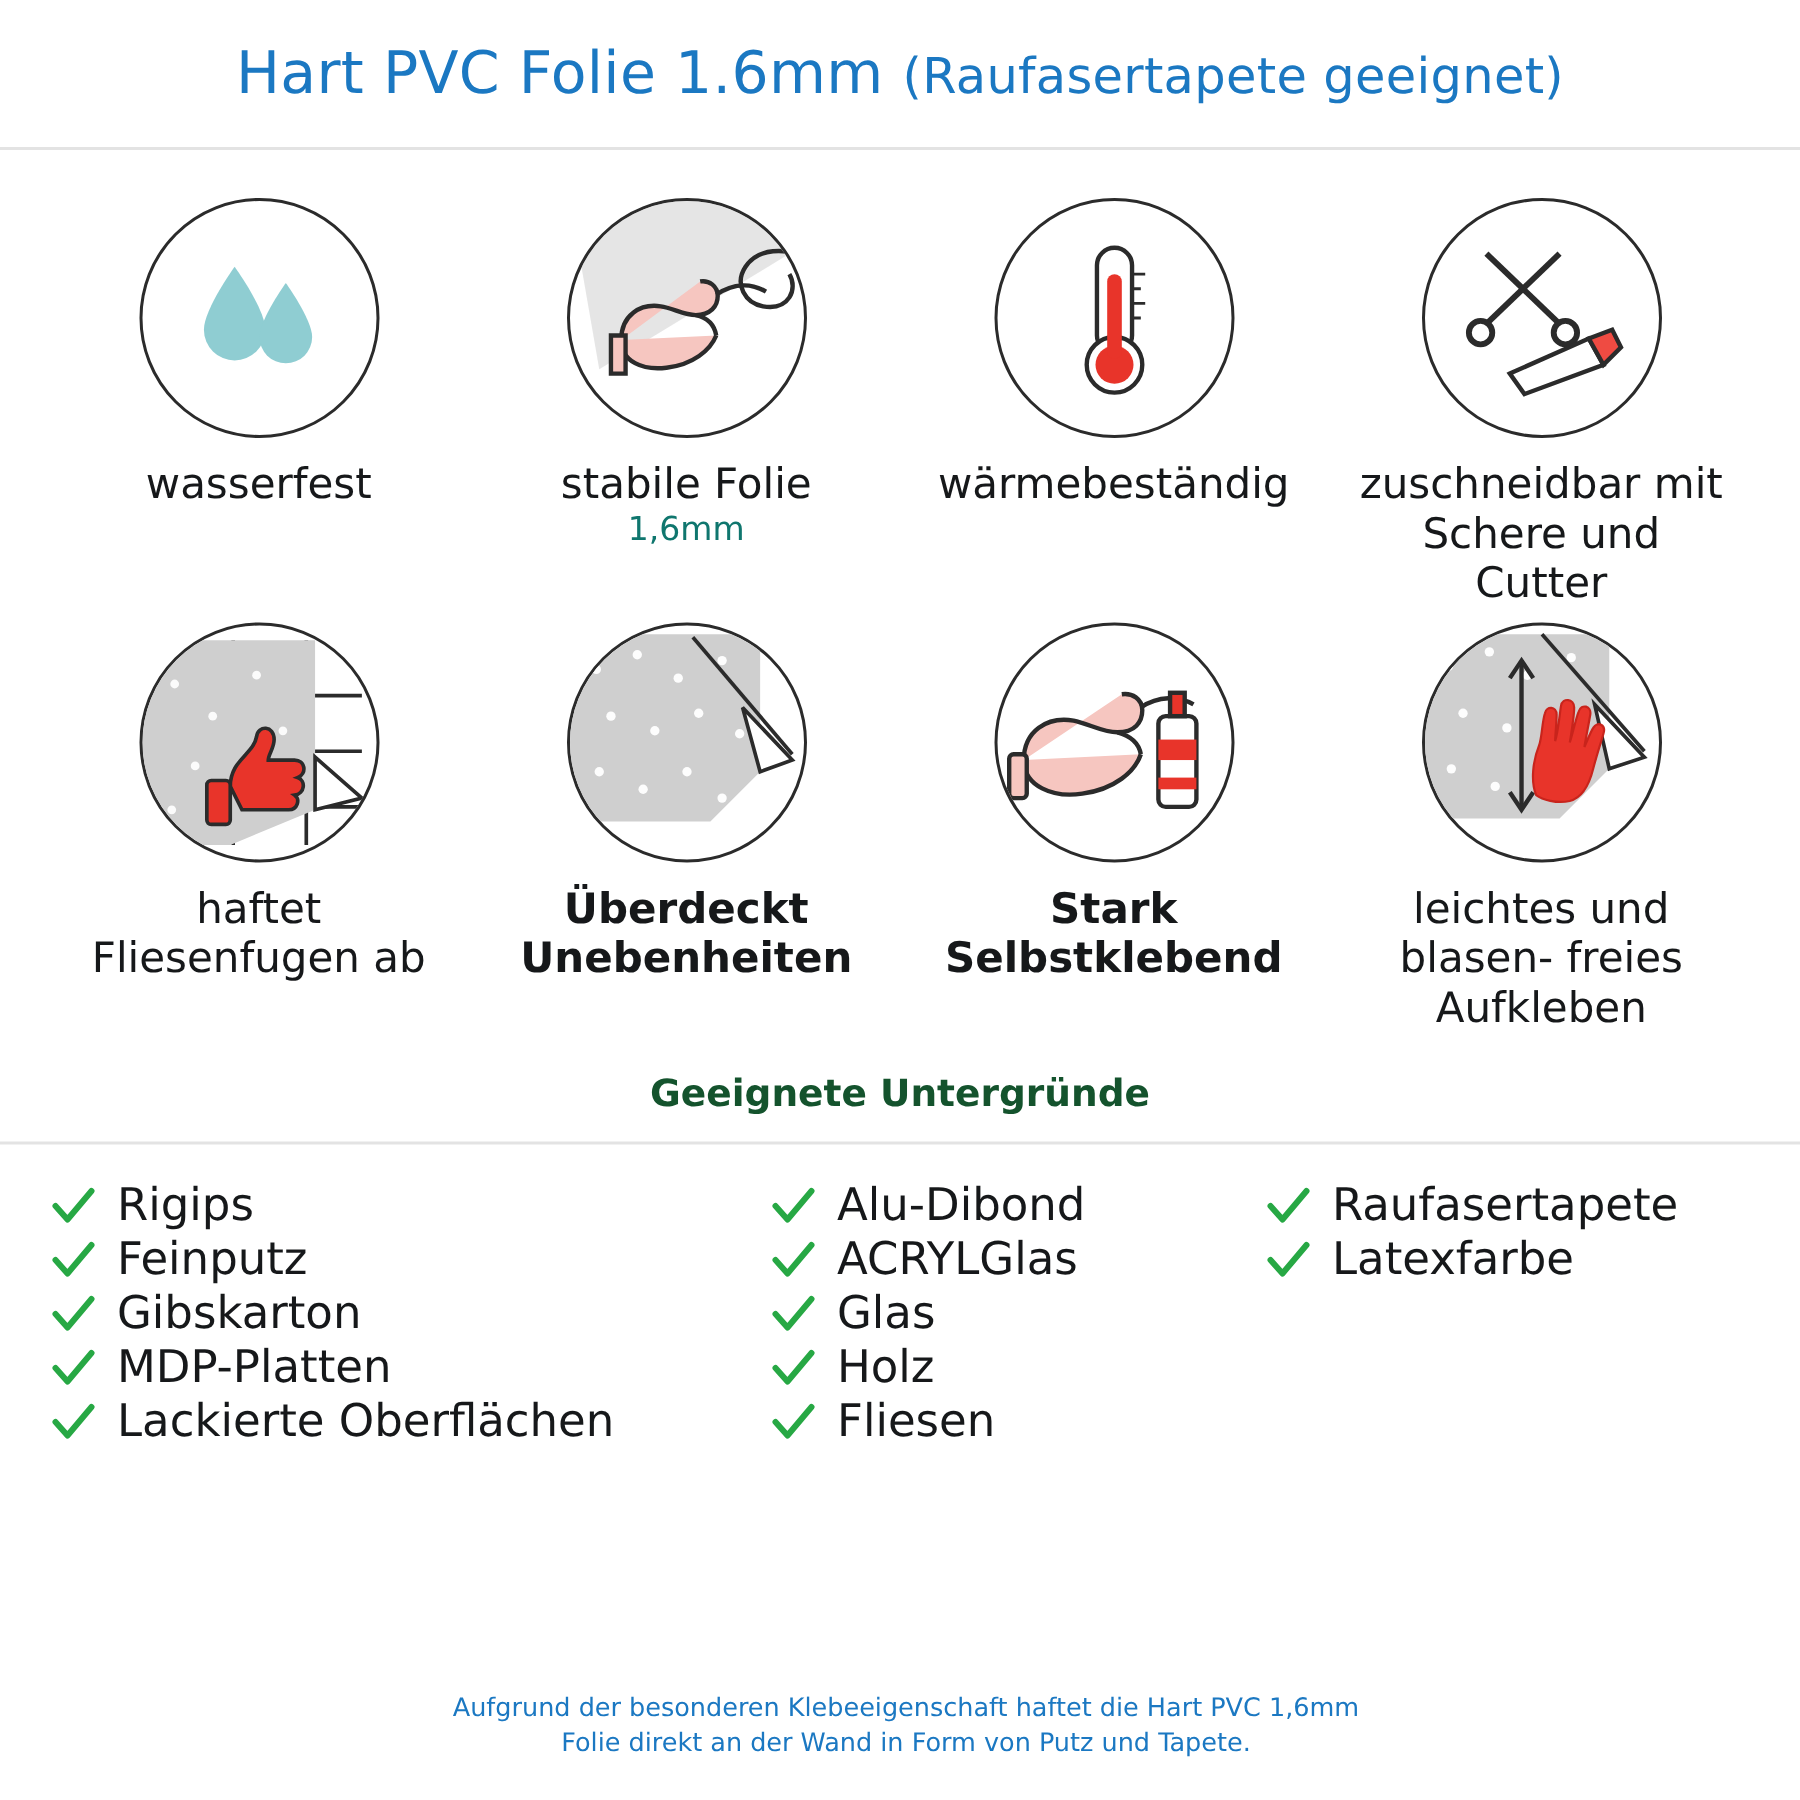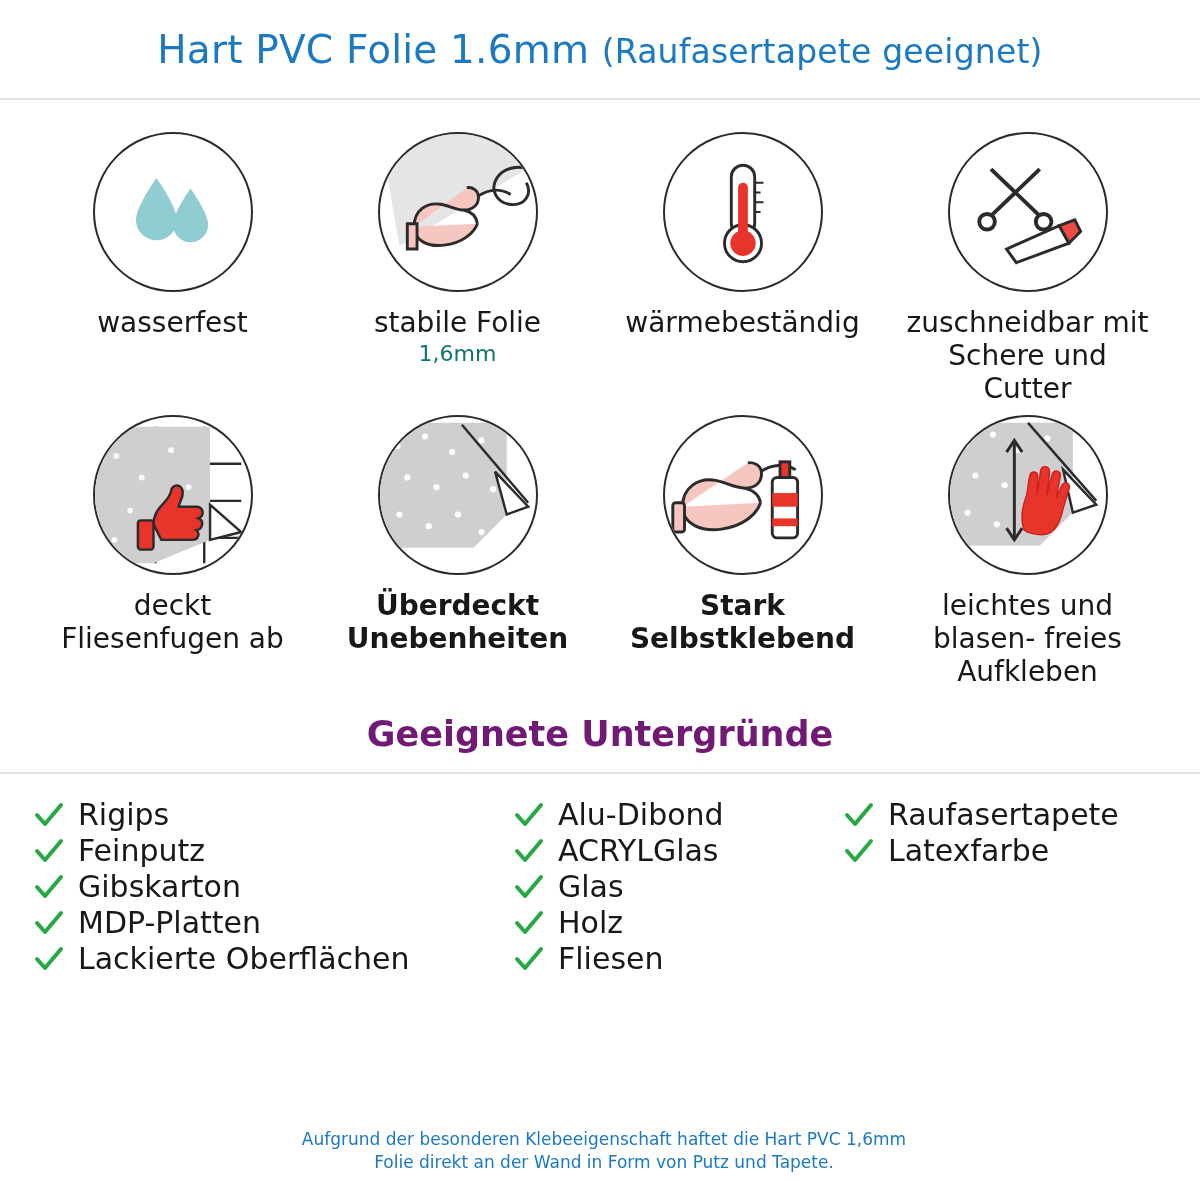--- a/index.html
+++ b/index.html
@@ -85,22 +85,22 @@
   }
 
   
   .section-title-wrap {
     margin-top: 26px;
     text-align: center;
     padding-bottom: 18px;
     border-bottom: 2px solid #e3e3e3;
   }
   .section-title {
-    font-size: 35px;
-    color: #701a75;
+    font-size: 25px;
+    color: #14532d;
     font-weight: bold;
   }
 
   
   .checklist {
     padding: 26px 34px 0 34px;
     display: grid;
     grid-template-columns: 480px 330px auto;
     box-sizing: border-box;
   }
@@ -233,21 +233,21 @@
               <circle cx="36" cy="96" r="3"></circle>
               <circle cx="66" cy="110" r="3"></circle>
             <circle cx="20" cy="126" r="3"></circle>
               <circle cx="100" cy="112" r="3"></circle>
           </g>
           <path d="M118 126 L150 118 L118 90 Z" fill="#ffffff" stroke="#2b2b2b" stroke-width="2.5"></path>
           <path d="M60 110 c0 -18 16 -22 18 -34 c1 -8 12 -8 12 2 c0 6 -4 10 -4 14 h18 c7 0 9 9 2 12 c6 2 5 11 -2 12 c4 3 2 10 -4 10 h-32 z" fill="#e8342a" stroke="#2b2b2b" stroke-width="2.5"></path>
           <rect x="44" y="106" width="16" height="30" rx="3" fill="#e8342a" stroke="#2b2b2b" stroke-width="2.5"></rect>
         </svg>
       </div>
-      <div class="feature-label">deckt Fliesenfugen ab</div>
+      <div class="feature-label">haftet Fliesenfugen ab</div>
     </div>
 
     <div class="feature">
       <div class="circle">
         <svg class="ico" viewBox="0 0 160 160">
           <path d="M0 6 H130 V100 L96 134 H0 Z" fill="#cfcfcf"></path>
           <g fill="#ffffff" opacity="0.95">
             <circle cx="18" cy="30" r="3.2"></circle>
               <circle cx="46" cy="20" r="3.2"></circle>
               <circle cx="74" cy="36" r="3.2"></circle>

